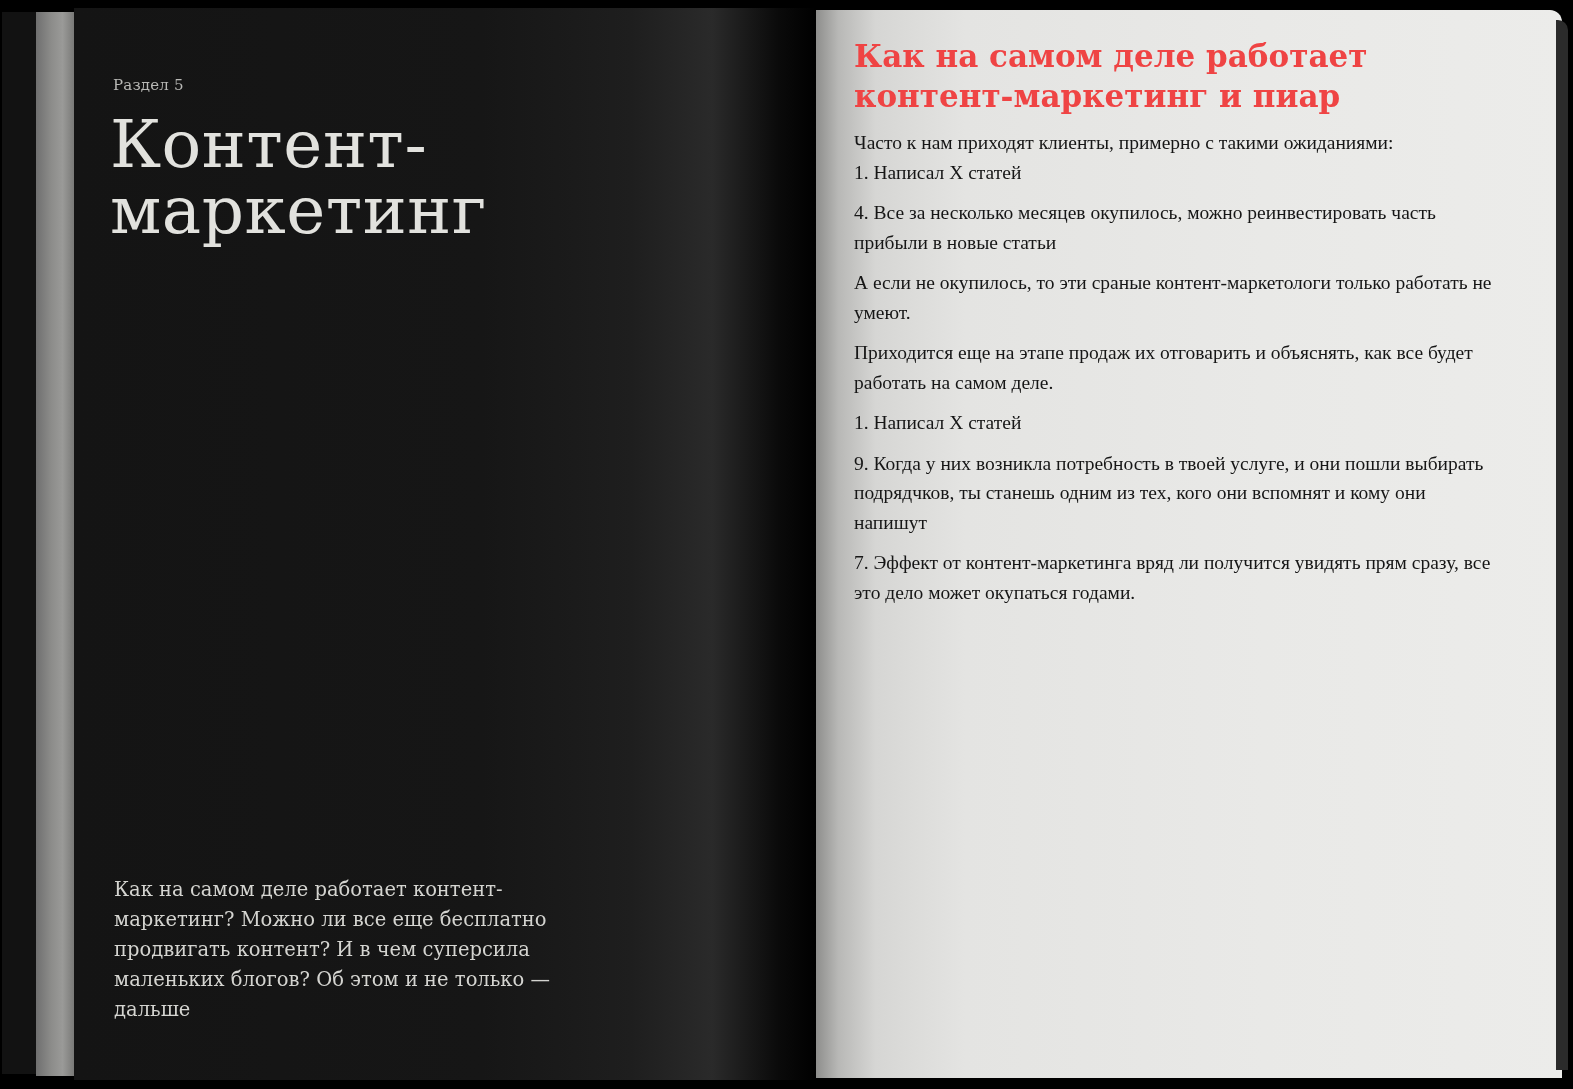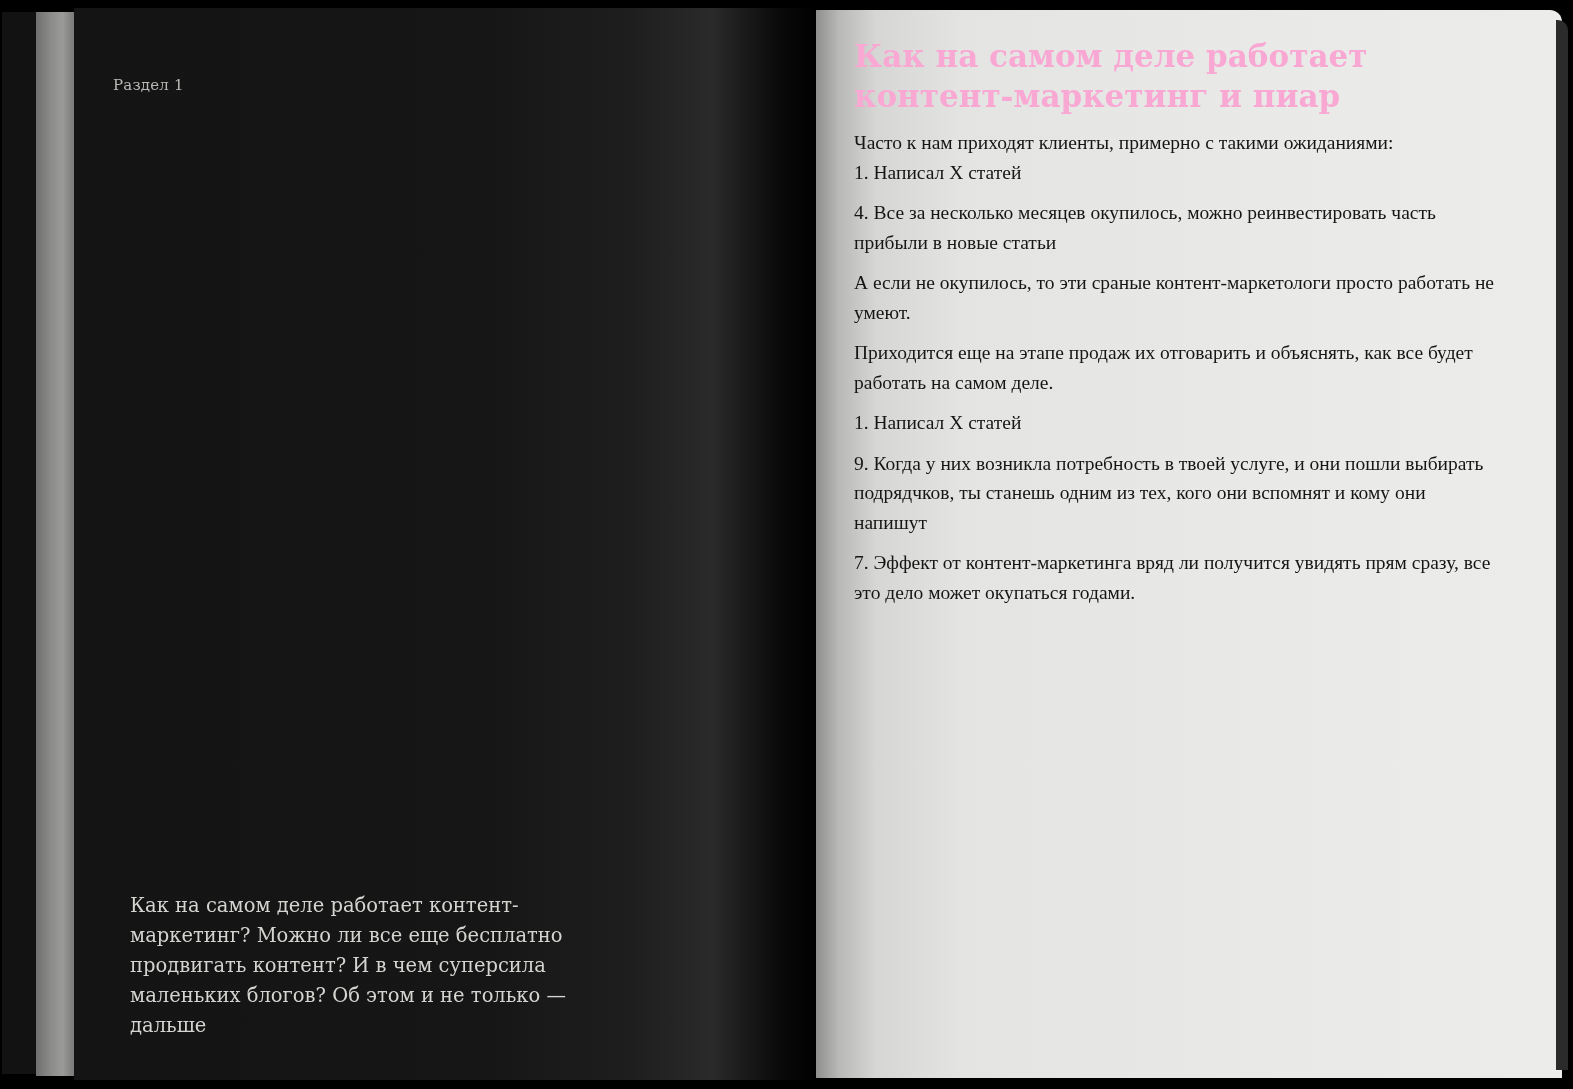--- a/index.html
+++ b/index.html
@@ -22,59 +22,63 @@
     }
     .section-label {
       position:absolute; left:113px; top:76px; font-size:15px; color:#b9b9b6; letter-spacing:0.2px;
     }
     .section-title {
       position:absolute; left:110px; top:112px; font-size:66px; line-height:66px;
       color:#e2e2de; font-weight:normal; margin:0; letter-spacing:0.5px;
     }
     .section-intro {
       position:absolute; left:113px; top:874px; width:480px; font-size:19.5px; line-height:30px;
-      color:#d4d4d0; margin:17px;
+      color:#d4d4d0; margin:1px;
     }
 
     
     .right-page {
       position:absolute; left:816px; top:10px; width:746px; height:1068px;
       background:linear-gradient(90deg,#8e8e8c 0%,#b8b8b6 3%,#d6d6d4 8%,#e4e4e2 20%,#e9e9e7 60%,#ececea 100%);
       border-top-right-radius:12px;
     }
     .right-edge { position:absolute; left:1556px; top:20px; width:12px; height:1050px; background:#2b2b2b; border-top-right-radius:10px; }
     .article { position:absolute; left:854px; top:36px; width:640px; color:#1a1a1a; }
     .article-title {
-      margin:0 0 12px 0; font-size:31px; line-height:40px; font-weight:bold; color:#f9a8d4;
+      margin:0 0 12px 0; font-size:31px; line-height:40px; font-weight:bold; color:#ef4444;
       font-family: "DejaVu Serif", serif;
     }
     .article p {
       margin:0 0 11px 0; font-size:19.5px; line-height:29.5px; color:#161616;
       font-family: "Liberation Serif", serif;
     }
     .article p.first { margin-bottom:0; }
   </style>
 </head>
 <body>
 
 <div class="book">
   <div class="left-edge"></div>
   <div class="left-pages-stack"></div>
 
   <div class="left-page"></div>
-  <div class="section-label">Раздел 1</div>
+  <div class="section-label">Раздел 5</div>
+  <h1 class="section-title">
+    <span>Контент-</span><br>
+    <span>маркетинг</span>
+  </h1>
   <p class="section-intro">Как на самом деле работает контент-маркетинг? Можно ли все еще бесплатно продвигать контент? И в чем суперсила маленьких блогов? Об этом и не только — дальше</p>
 
   <div class="right-page"></div>
   <div class="right-edge"></div>
 
   <div class="article">
     <h2 class="article-title">Как на самом деле работает контент-маркетинг и пиар</h2>
     <p class="first">Часто к нам приходят клиенты, примерно с такими ожиданиями:</p>
     <p>1. Написал X статей</p>
     <p>4. Все за несколько месяцев окупилось, можно реинвестировать часть прибыли в новые статьи</p>
-    <p>А если не окупилось, то эти сраные контент-маркетологи просто работать не умеют.</p>
+    <p>А если не окупилось, то эти сраные контент-маркетологи только работать не умеют.</p>
     <p>Приходится еще на этапе продаж их отговарить и объяснять, как все будет работать на самом деле.</p>
     <p>1. Написал X статей</p>
     <p>9. Когда у них возникла потребность в твоей услуге, и они пошли выбирать подрядчков, ты станешь одним из тех, кого они вспомнят и кому они напишут</p>
     <p>7. Эффект от контент-маркетинга вряд ли получится увидять прям сразу, все это дело может окупаться годами.</p>
   </div>
 </div>
 
 </body></html>

